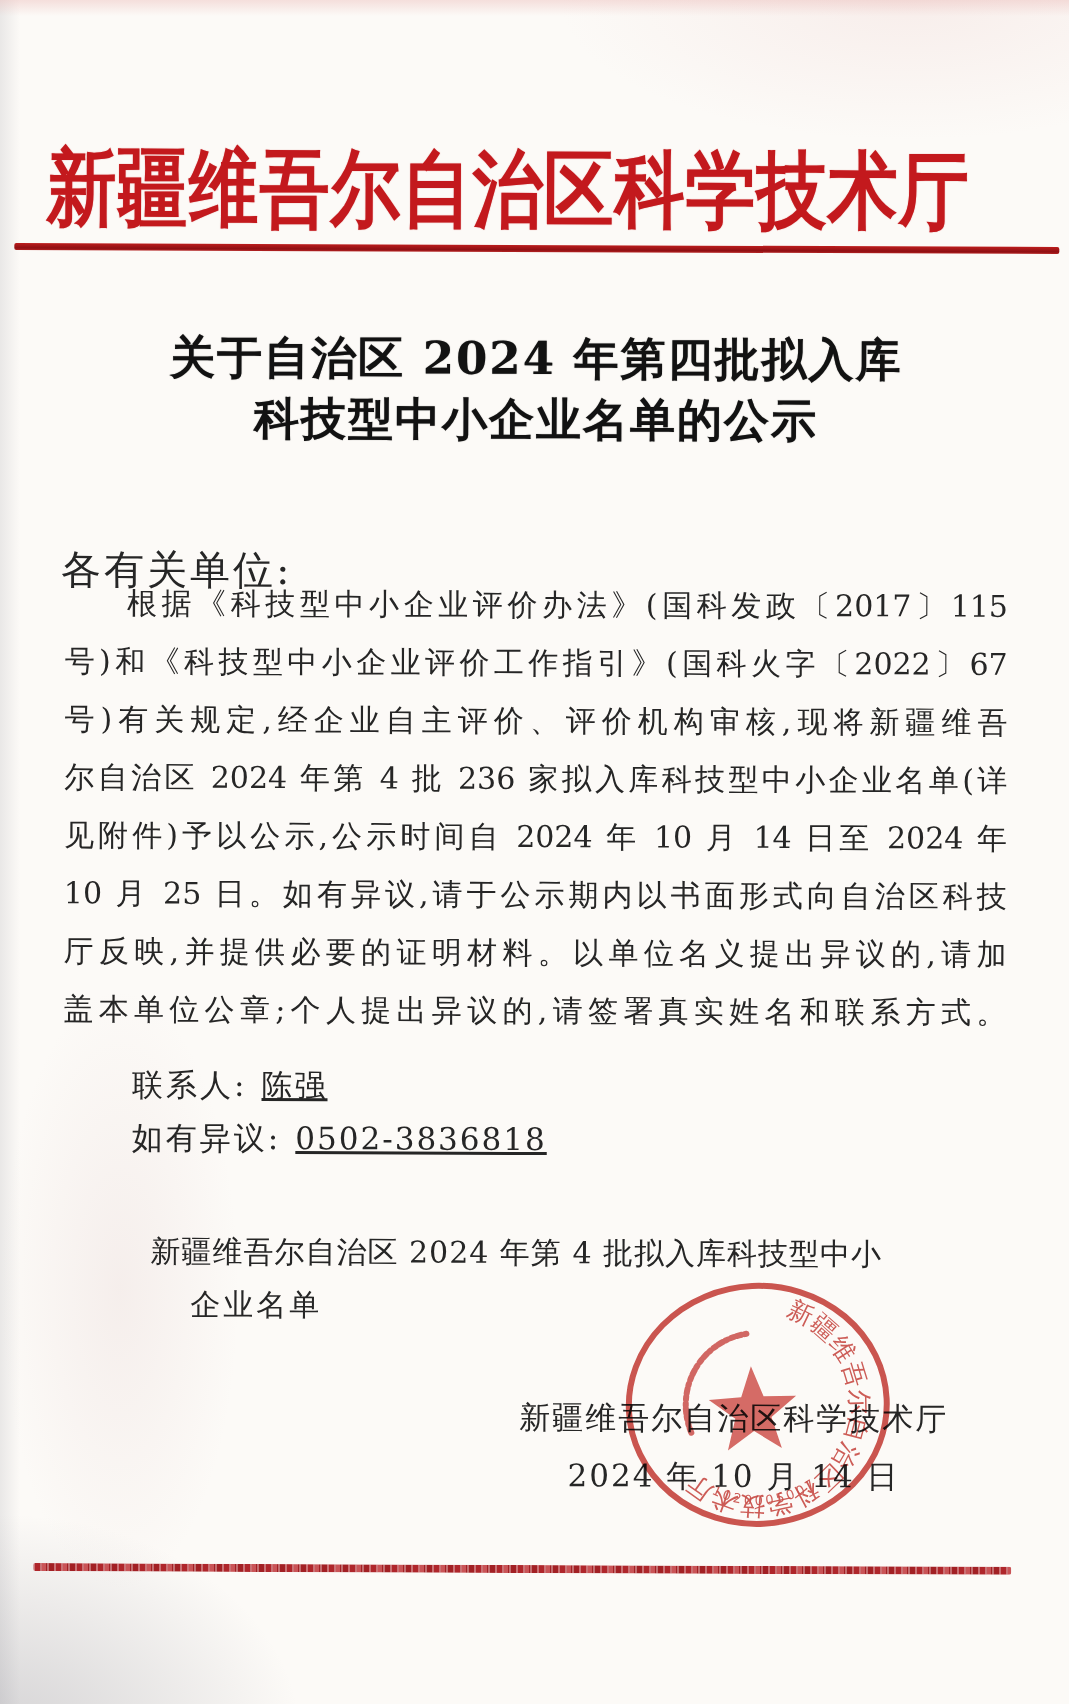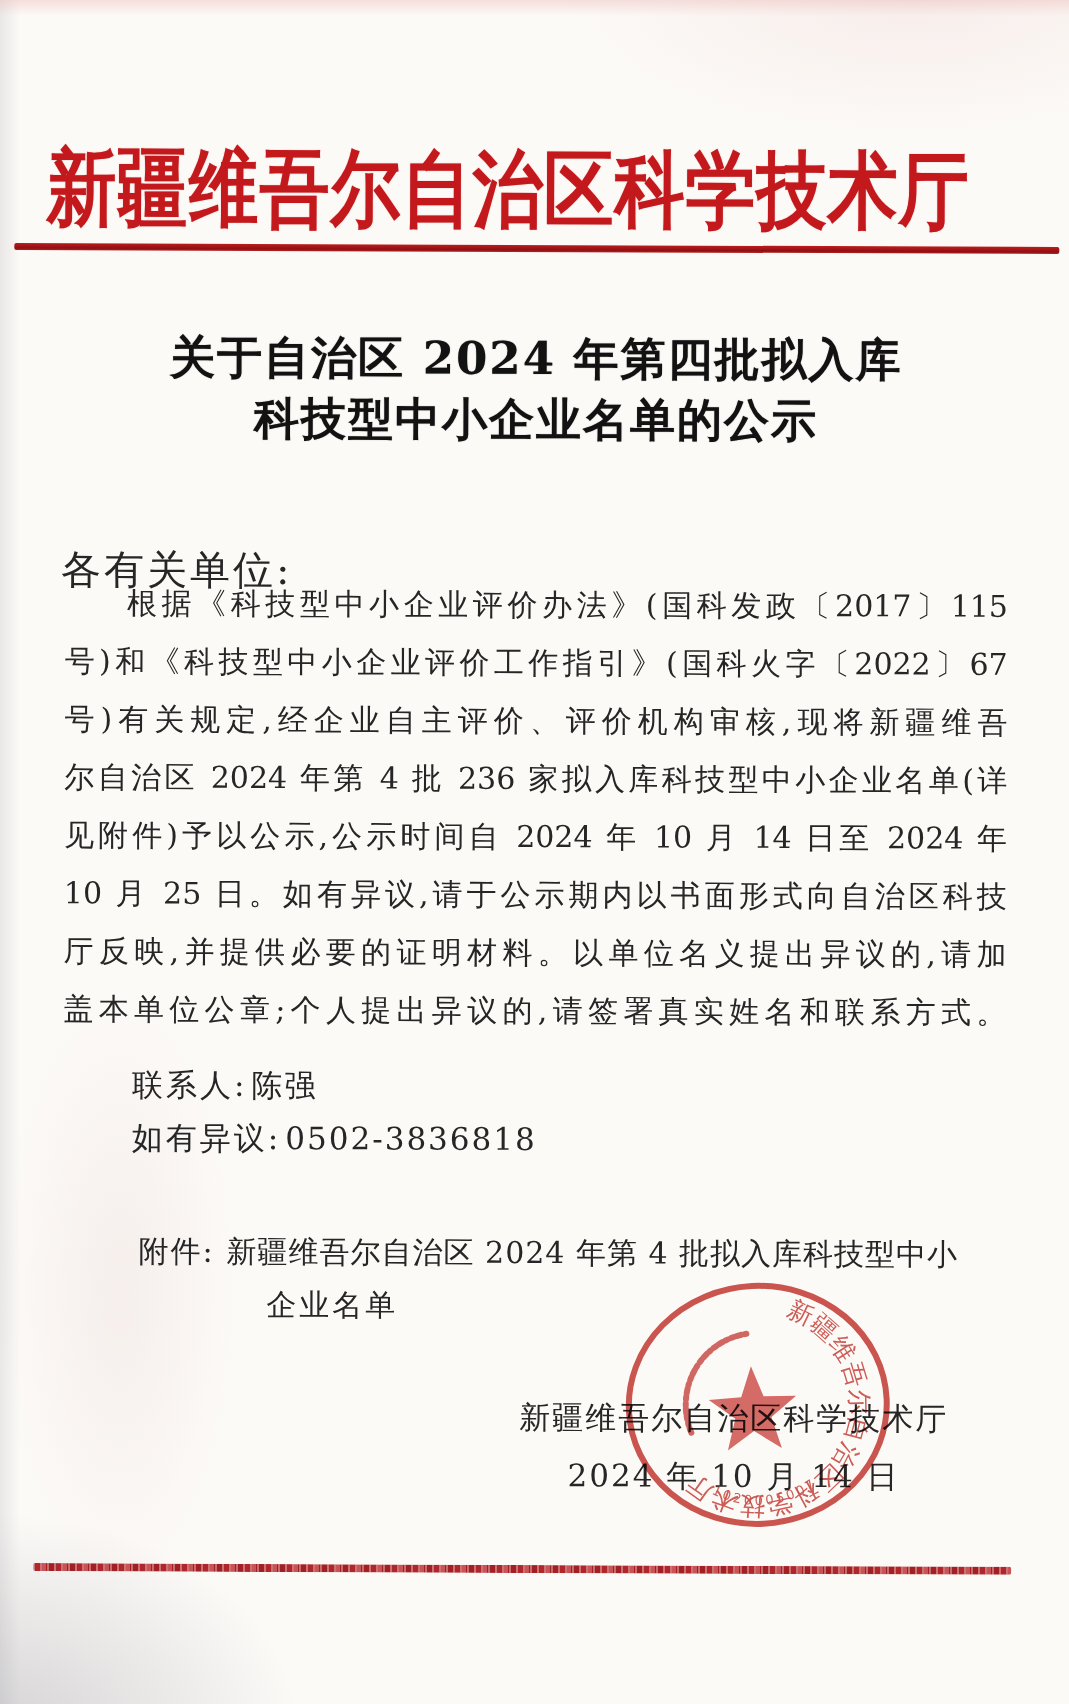--- a/index.html
+++ b/index.html
@@ -57,21 +57,21 @@
   .doc-body { position:absolute; top:576px; left:64px; right:62px; }
   .body-line {
     height:58px; line-height:58px; font-size:30px;
     text-align:justify; text-align-last:justify;
     overflow:hidden; white-space:normal;
   }
   .body-line.indent { text-indent:62px; }
 
   .contact { position:absolute; top:1060px; left:133px; font-size:31px; }
   .contact-line { height:53px; line-height:53px; letter-spacing:3px; white-space:nowrap; }
-  .contact-value { margin-left:4px; letter-spacing:2px; }
+  .contact-value { margin-left:14px; letter-spacing:2px;text-decoration:underline; }
 
   .attachment { position:absolute; top:1226px; left:140px; font-size:30px; display:flex; }
   .attach-label { letter-spacing:2px; line-height:53px; white-space:nowrap; }
   .attach-text { margin-left:12px; line-height:53px; }
   .attach-line1 { white-space:nowrap; letter-spacing:1px; }
   .attach-line2 { white-space:nowrap; letter-spacing:3px; margin-left:40px; }
 
   
   .signature-block { position:absolute; top:1396px; left:518px; width:436px; text-align:center; }
   .sig-org { font-size:31px; letter-spacing:2px; line-height:42px; white-space:nowrap; }
@@ -124,21 +124,20 @@
     <div class="contact">
       <div class="contact-line">
         <span>联系人:</span><span class="contact-value">陈强</span>
       </div>
       <div class="contact-line">
         <span>如有异议:</span><span class="contact-value">0502-3836818</span>
       </div>
     </div>
 
     <div class="attachment">
-      <span class="attach-label">附件:</span>
       <div class="attach-text">
         <div class="attach-line1">新疆维吾尔自治区 2024 年第 4 批拟入库科技型中小</div>
         <div class="attach-line2">企业名单</div>
       </div>
     </div>
 
     <div class="signature-block">
       <div class="sig-org">新疆维吾尔自治区科学技术厅</div>
       <div class="sig-date">2024 年 10 月 14 日</div>
     </div>

